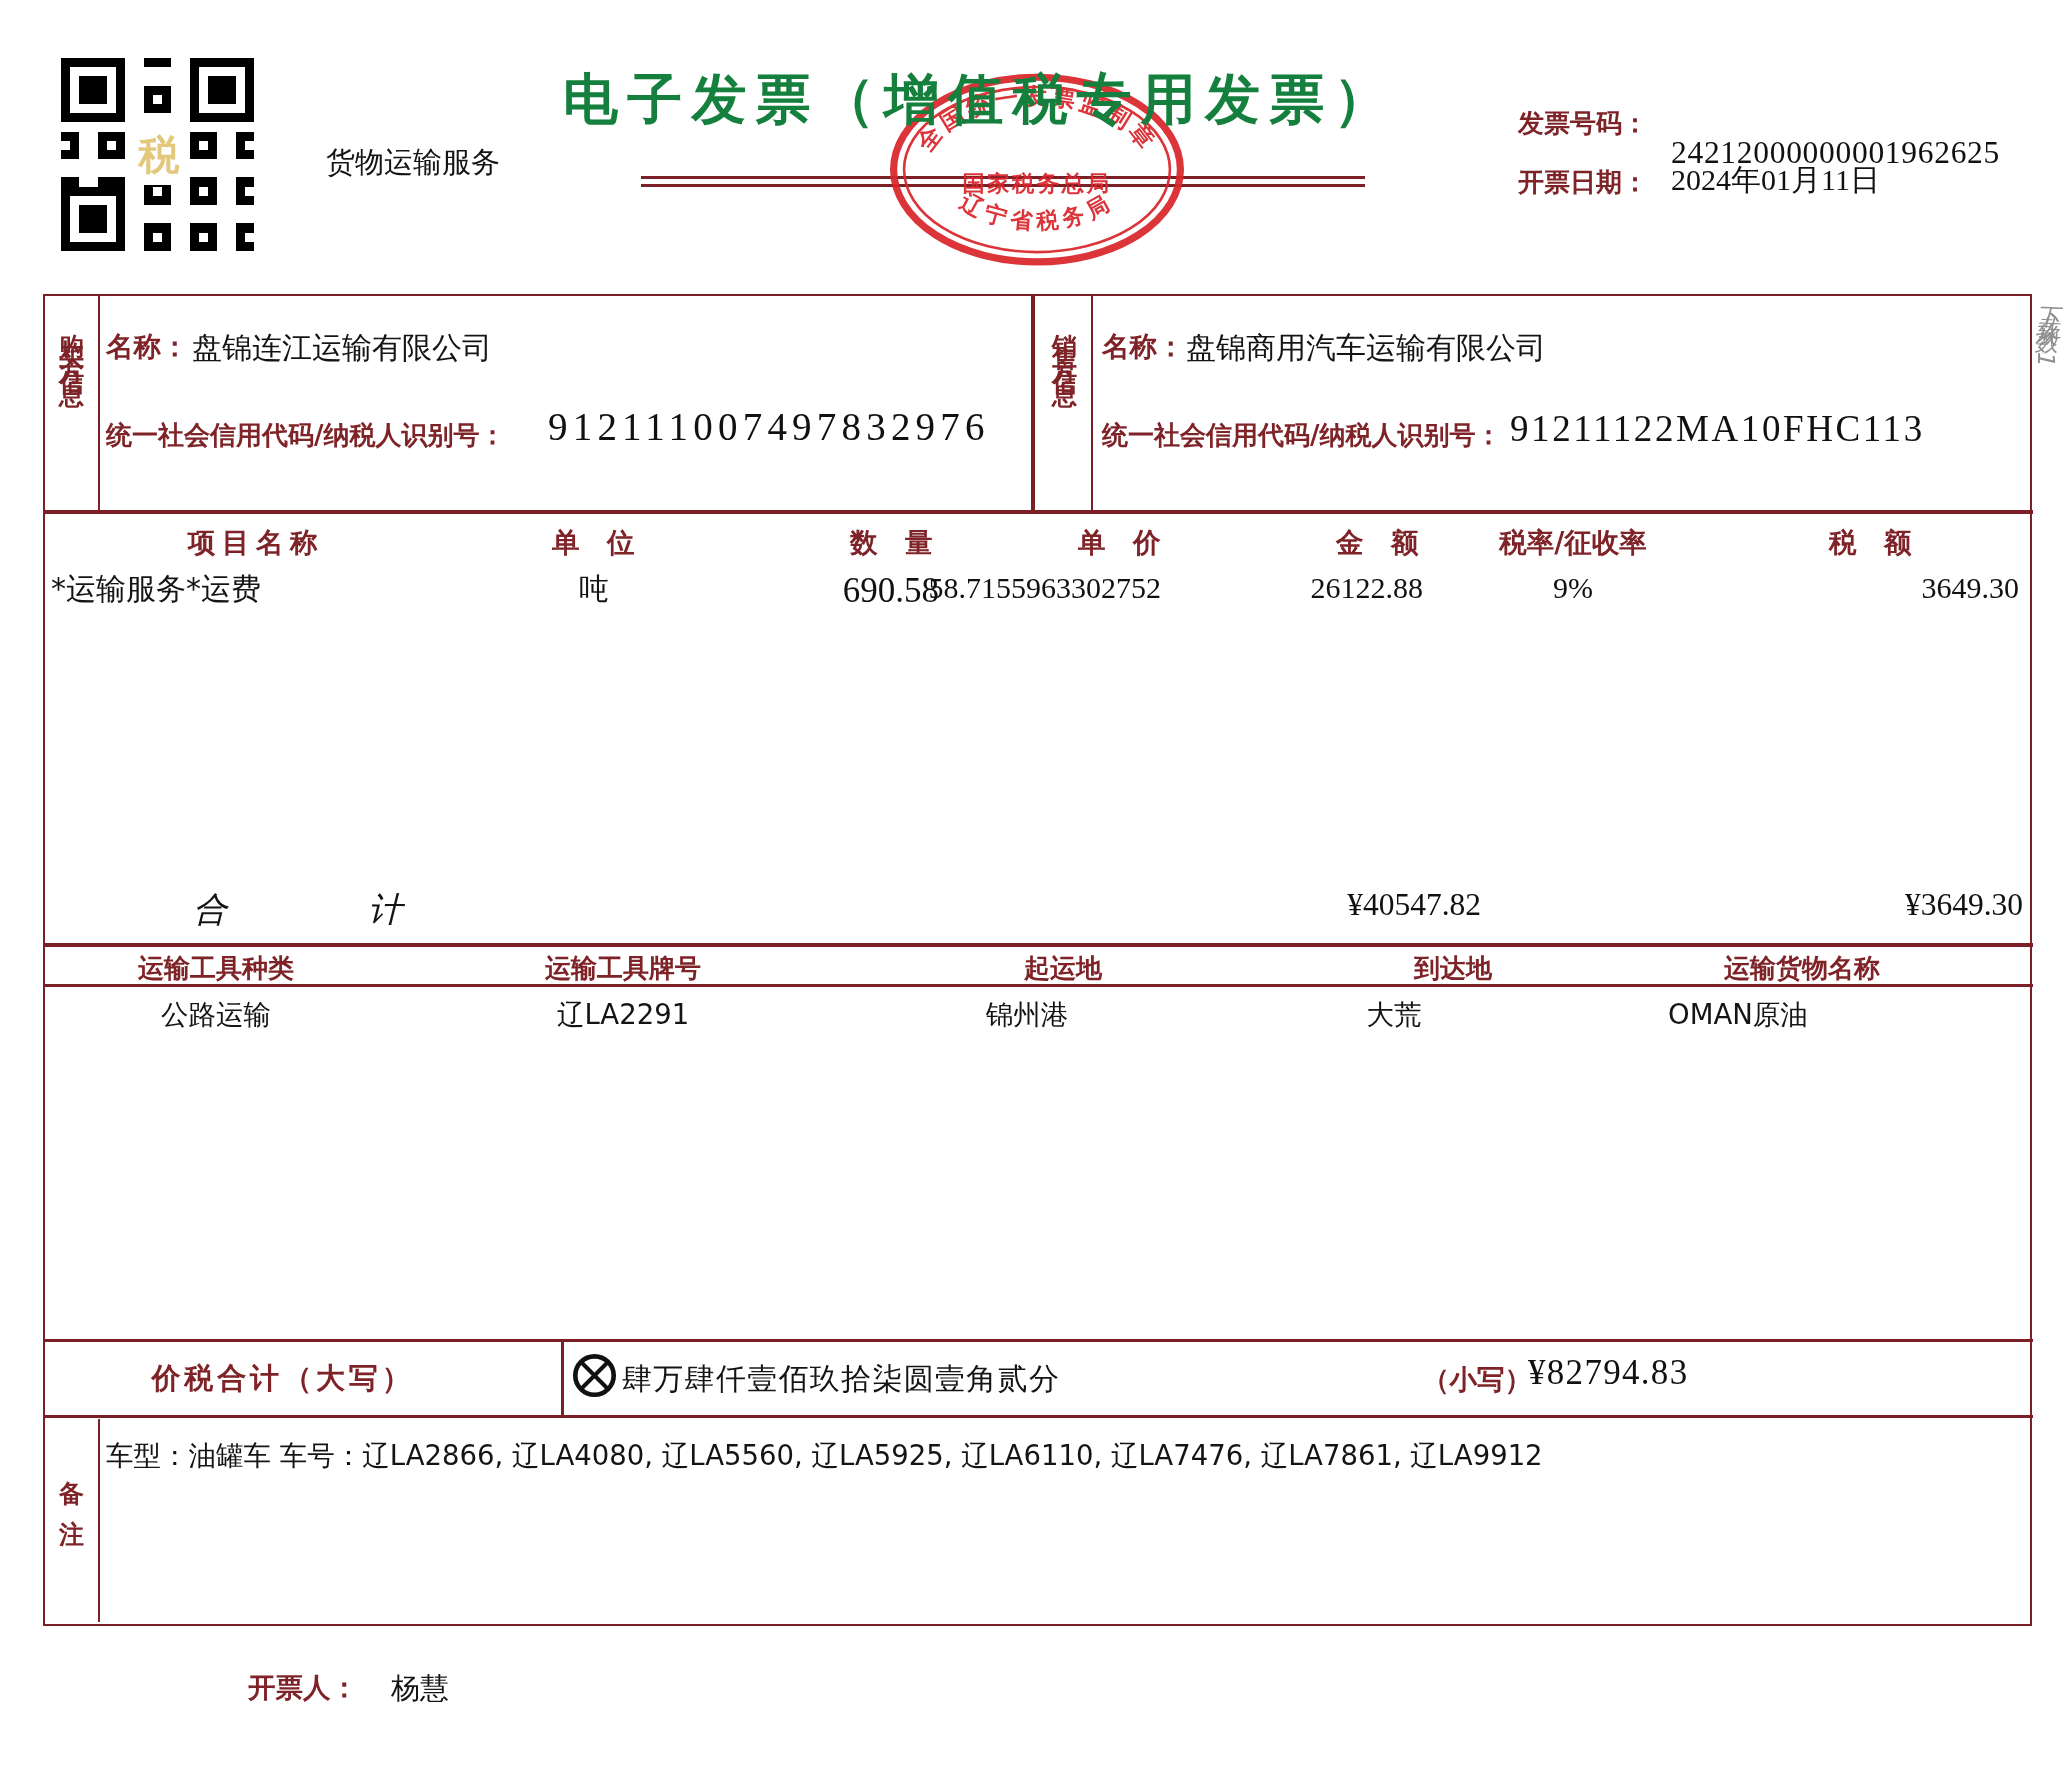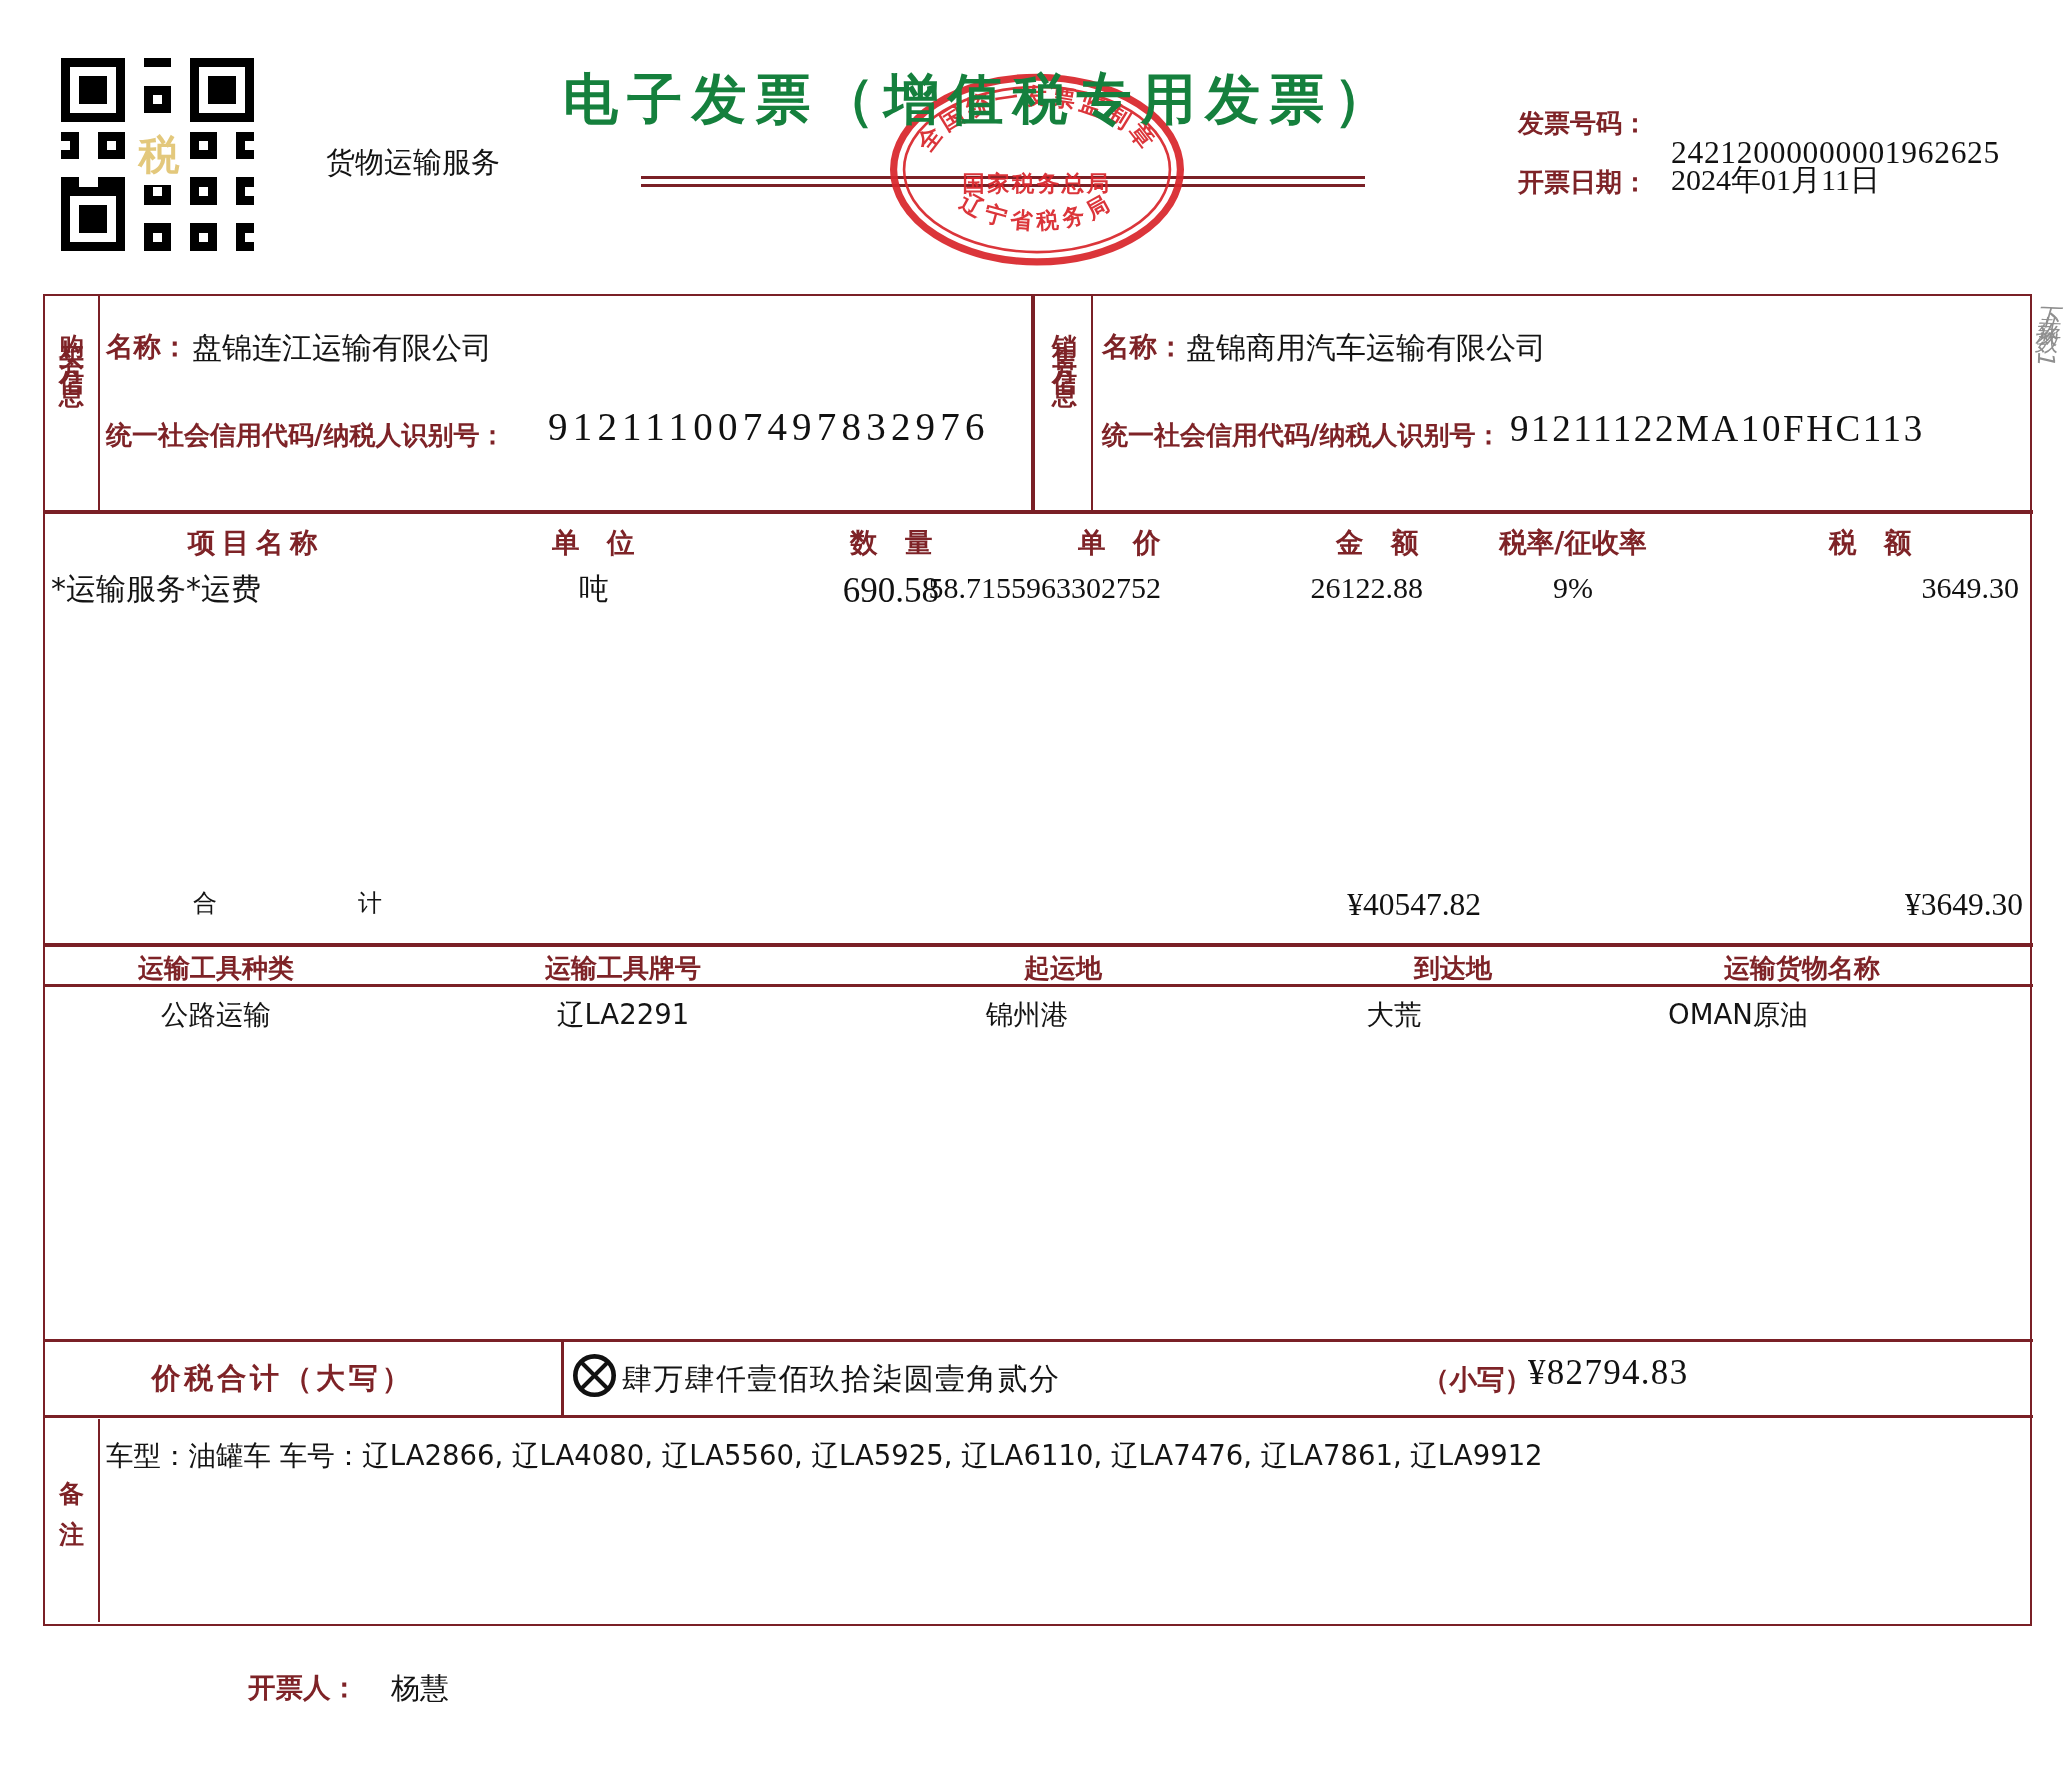--- a/index.html
+++ b/index.html
@@ -600,21 +600,21 @@
 <div>
   <div class="abs blk" style="left:51px;top:569px;font-size:30px;">*运输服务*运费</div>
   <div class="abs blk c" style="left:594px;top:569px;font-size:30px;">吨</div>
   <div class="abs num" style="right:1127px;top:571px;font-size:35px;margin-left:17px;">690.58</div>
   <div class="abs num" style="right:905px;top:571px;font-size:30px;">58.7155963302752</div>
   <div class="abs num" style="right:643px;top:571px;font-size:30px;">26122.88</div>
   <div class="abs num c" style="left:1573px;top:571px;font-size:30px;">9%</div>
   <div class="abs num" style="right:47px;top:571px;font-size:30px;">3649.30</div>
 </div>
 
-<div class="abs blk" style="left:193px;top:887px;font-size:24px;letter-spacing:141px;">合计</div>
+<div class="abs blk" style="left:193px;top:887px;font-size:34px;letter-spacing:141px;font-style:italic;">合计</div>
 <div class="abs num" style="right:585px;top:887px;font-size:31.5px;">¥40547.82</div>
 <div class="abs num" style="right:43px;top:887px;font-size:31.5px;">¥3649.30</div>
 
 <div class="abs red c" style="left:216px;top:951px;font-size:26px;">运输工具种类</div>
 <div class="abs red c" style="left:623px;top:951px;font-size:26px;">运输工具牌号</div>
 <div class="abs red c" style="left:1063px;top:951px;font-size:26px;">起运地</div>
 <div class="abs red c" style="left:1453px;top:951px;font-size:26px;">到达地</div>
 <div class="abs red c" style="left:1802px;top:951px;font-size:26px;">运输货物名称</div>
 
 <div>

